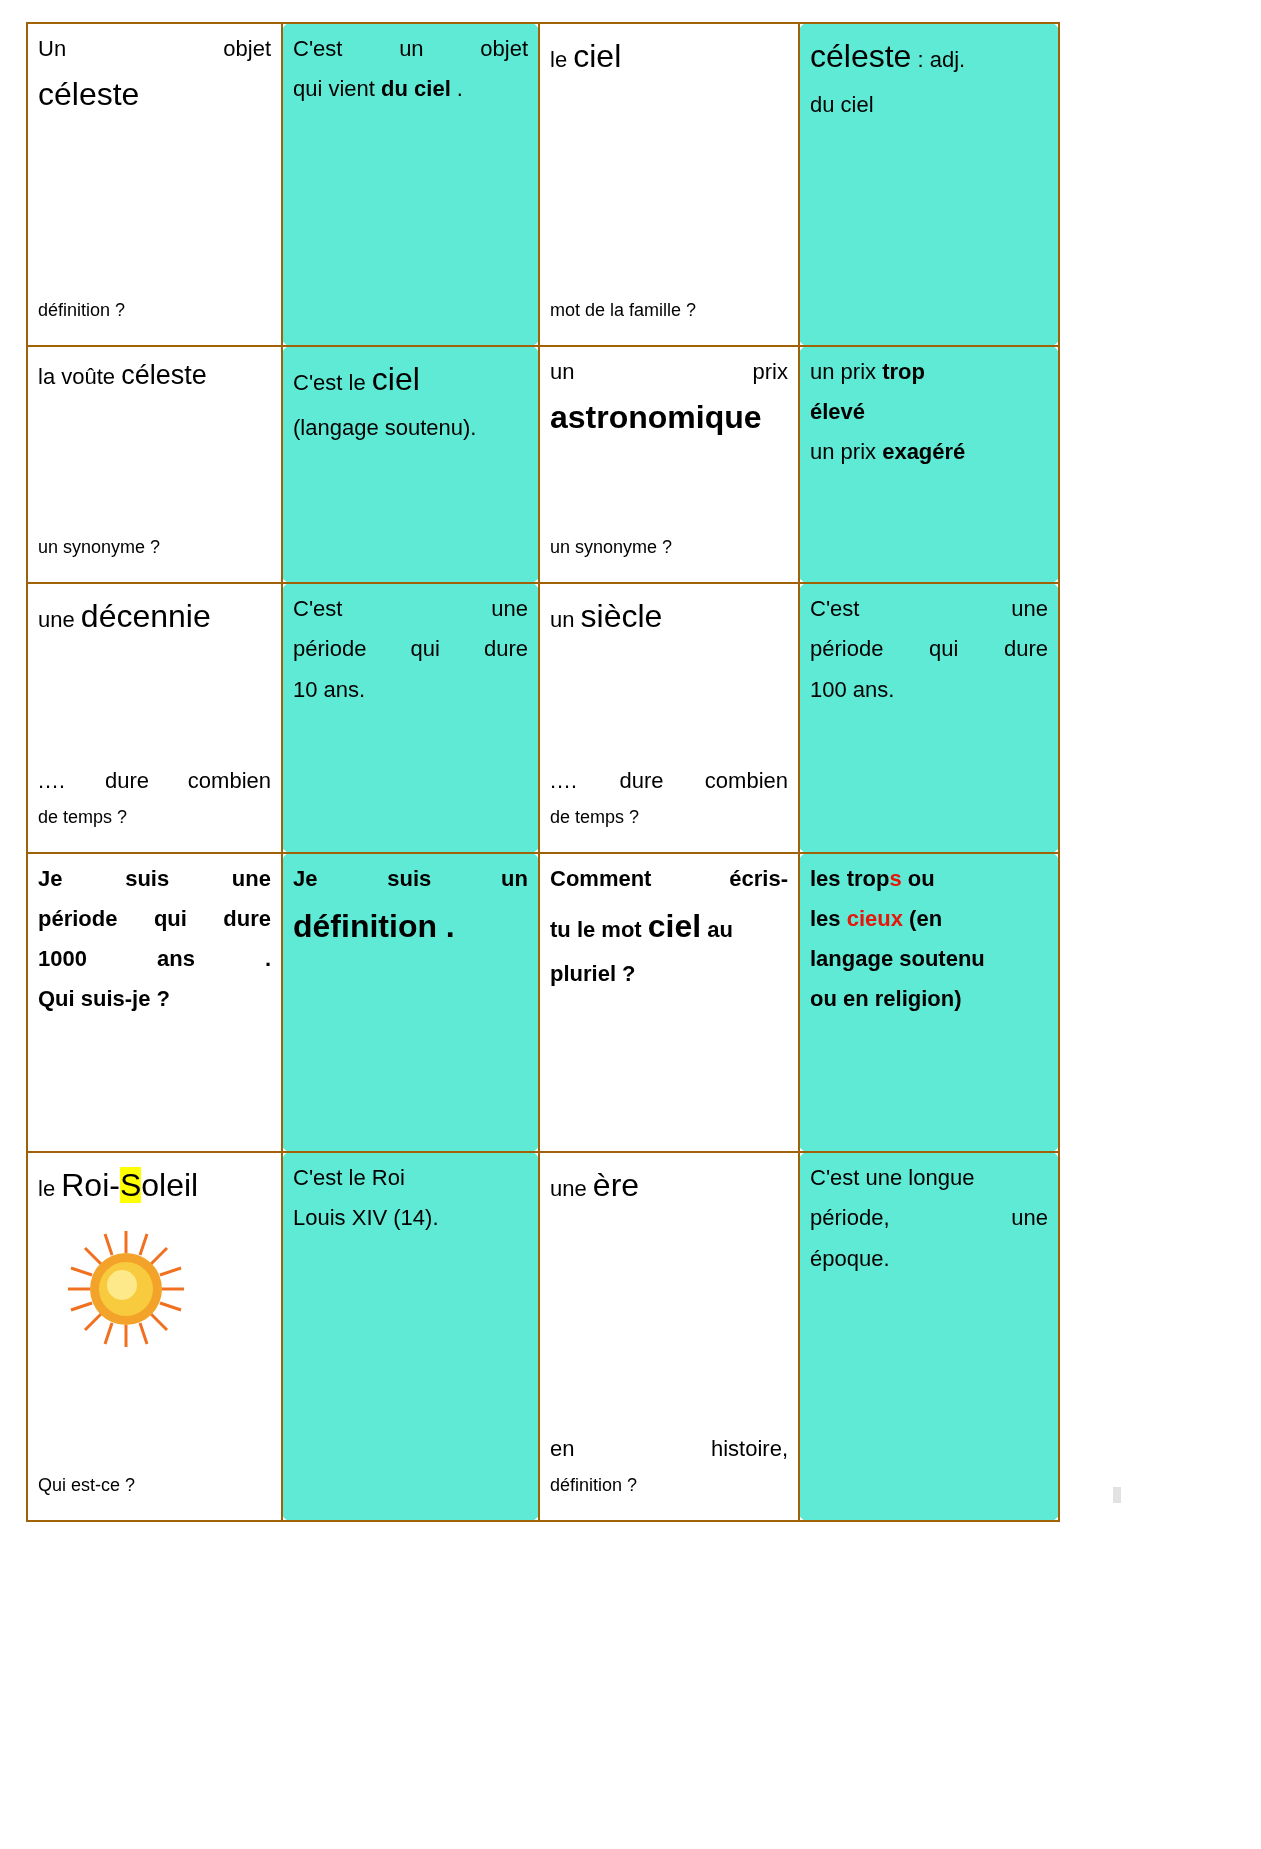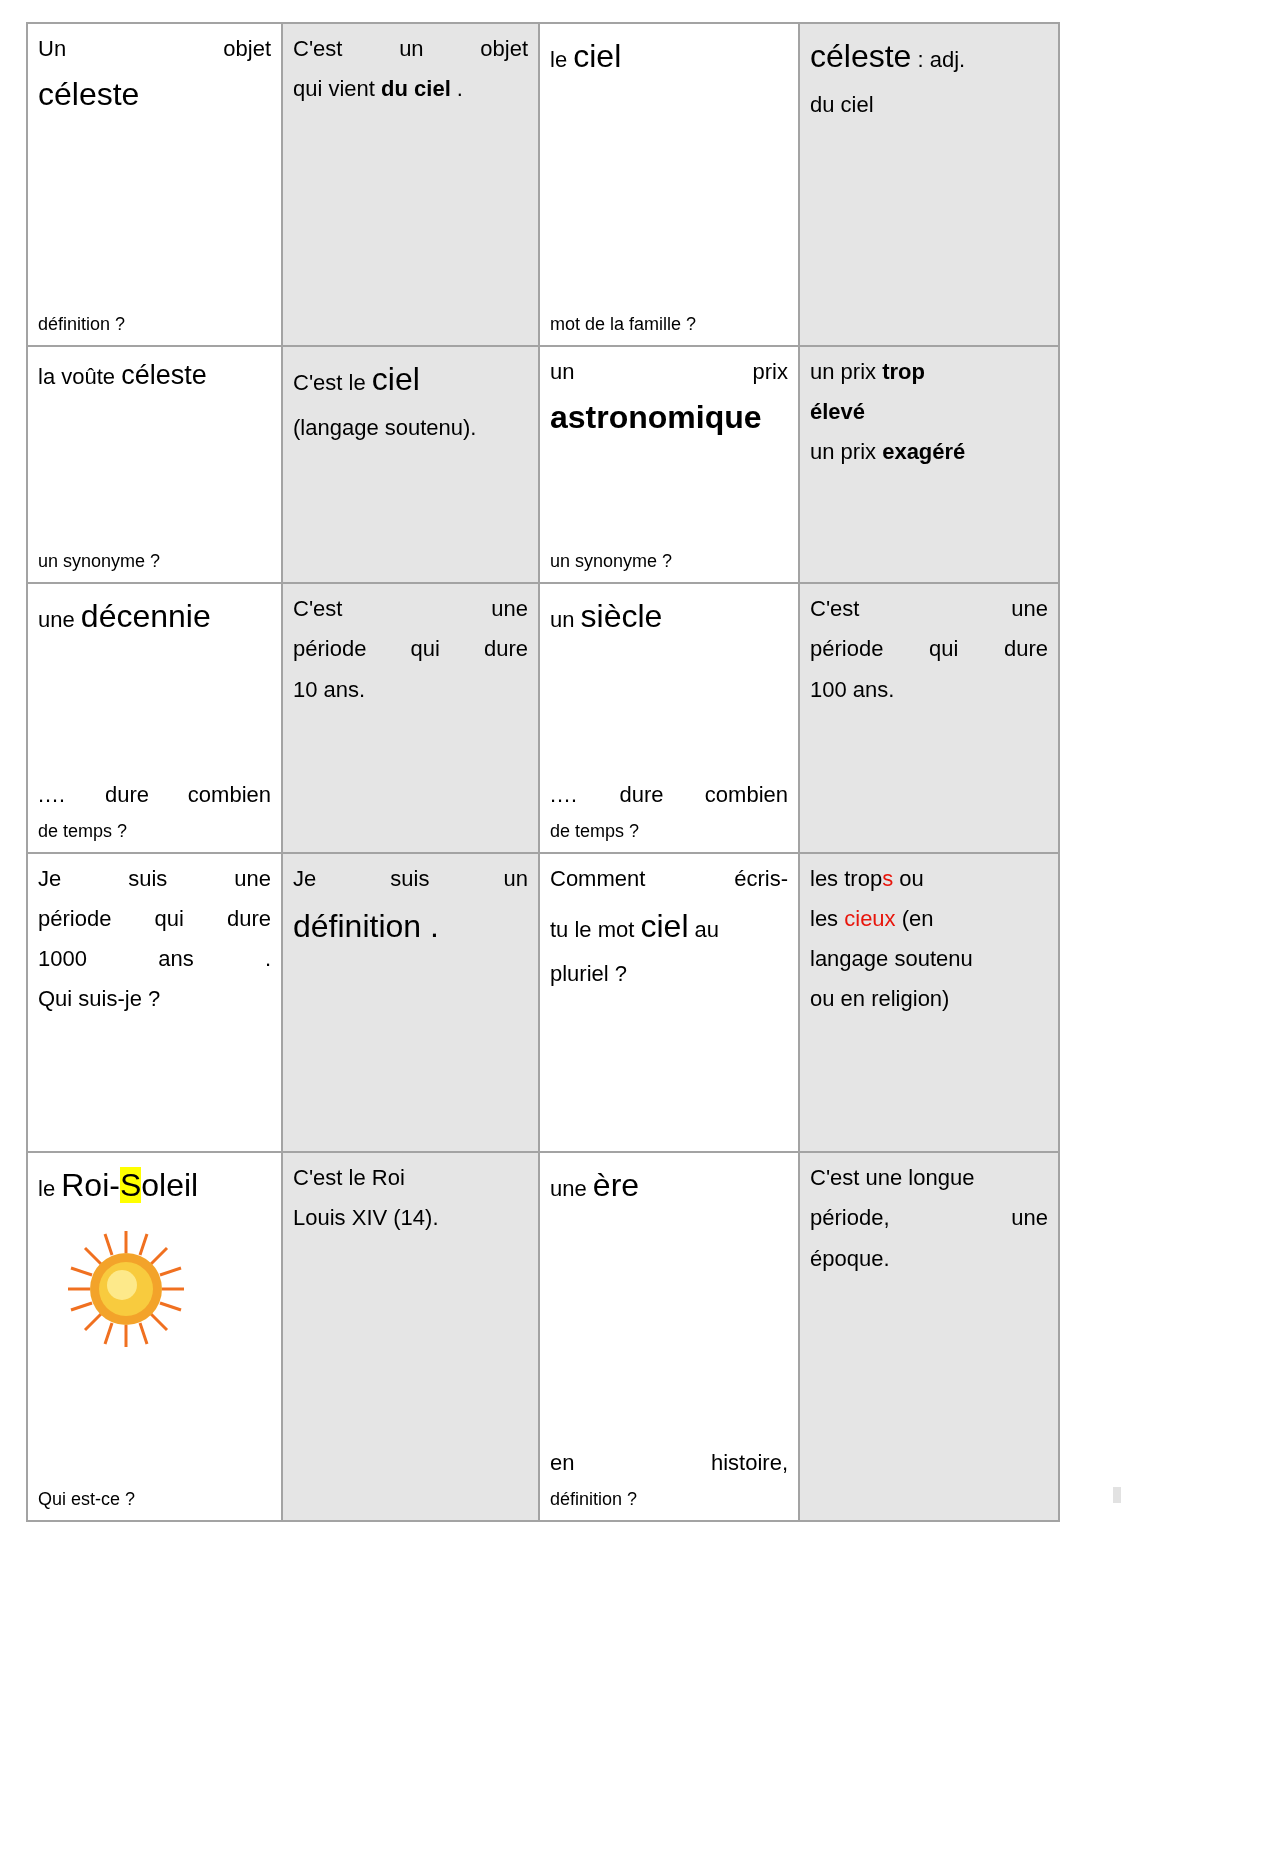--- a/index.html
+++ b/index.html
@@ -26,41 +26,41 @@
   }
 
   table.cards {
     border-collapse: collapse;
     table-layout: fixed;
     width: 1032px;
     height: 1500px;
   }
 
   table.cards td {
-    border: 2px solid #a3a3a3;
+    border: 2px solid #a16207;
     vertical-align: top;
-    padding: 8px 10px 6px 10px;
+    padding: 8px 10px 20px 10px;
     box-sizing: border-box;
     position: relative;
   }
 
   
   col.c1 { width: 255px; }
   col.c2 { width: 257px; }
   col.c3 { width: 260px; }
   col.c4 { width: 260px; }
 
-  .tint { background: #e5e5e5; }
+  .tint { background: #5eead4; border-radius: 9px; }
   .plain { background: #ffffff; }
 
   
   tr.r1 td { height: 300px; }
   tr.r2 td { height: 220px; }
   tr.r3 td { height: 250px; }
-  tr.r4 td { height: 278px; }
+  tr.r4 td { height: 278px; font-weight: bold; }
   tr.r5 td { height: 342px; }
 
   .cell-inner {
     height: 100%;
     display: flex;
     flex-direction: column;
     justify-content: flex-start;
   }
 
   .line {

